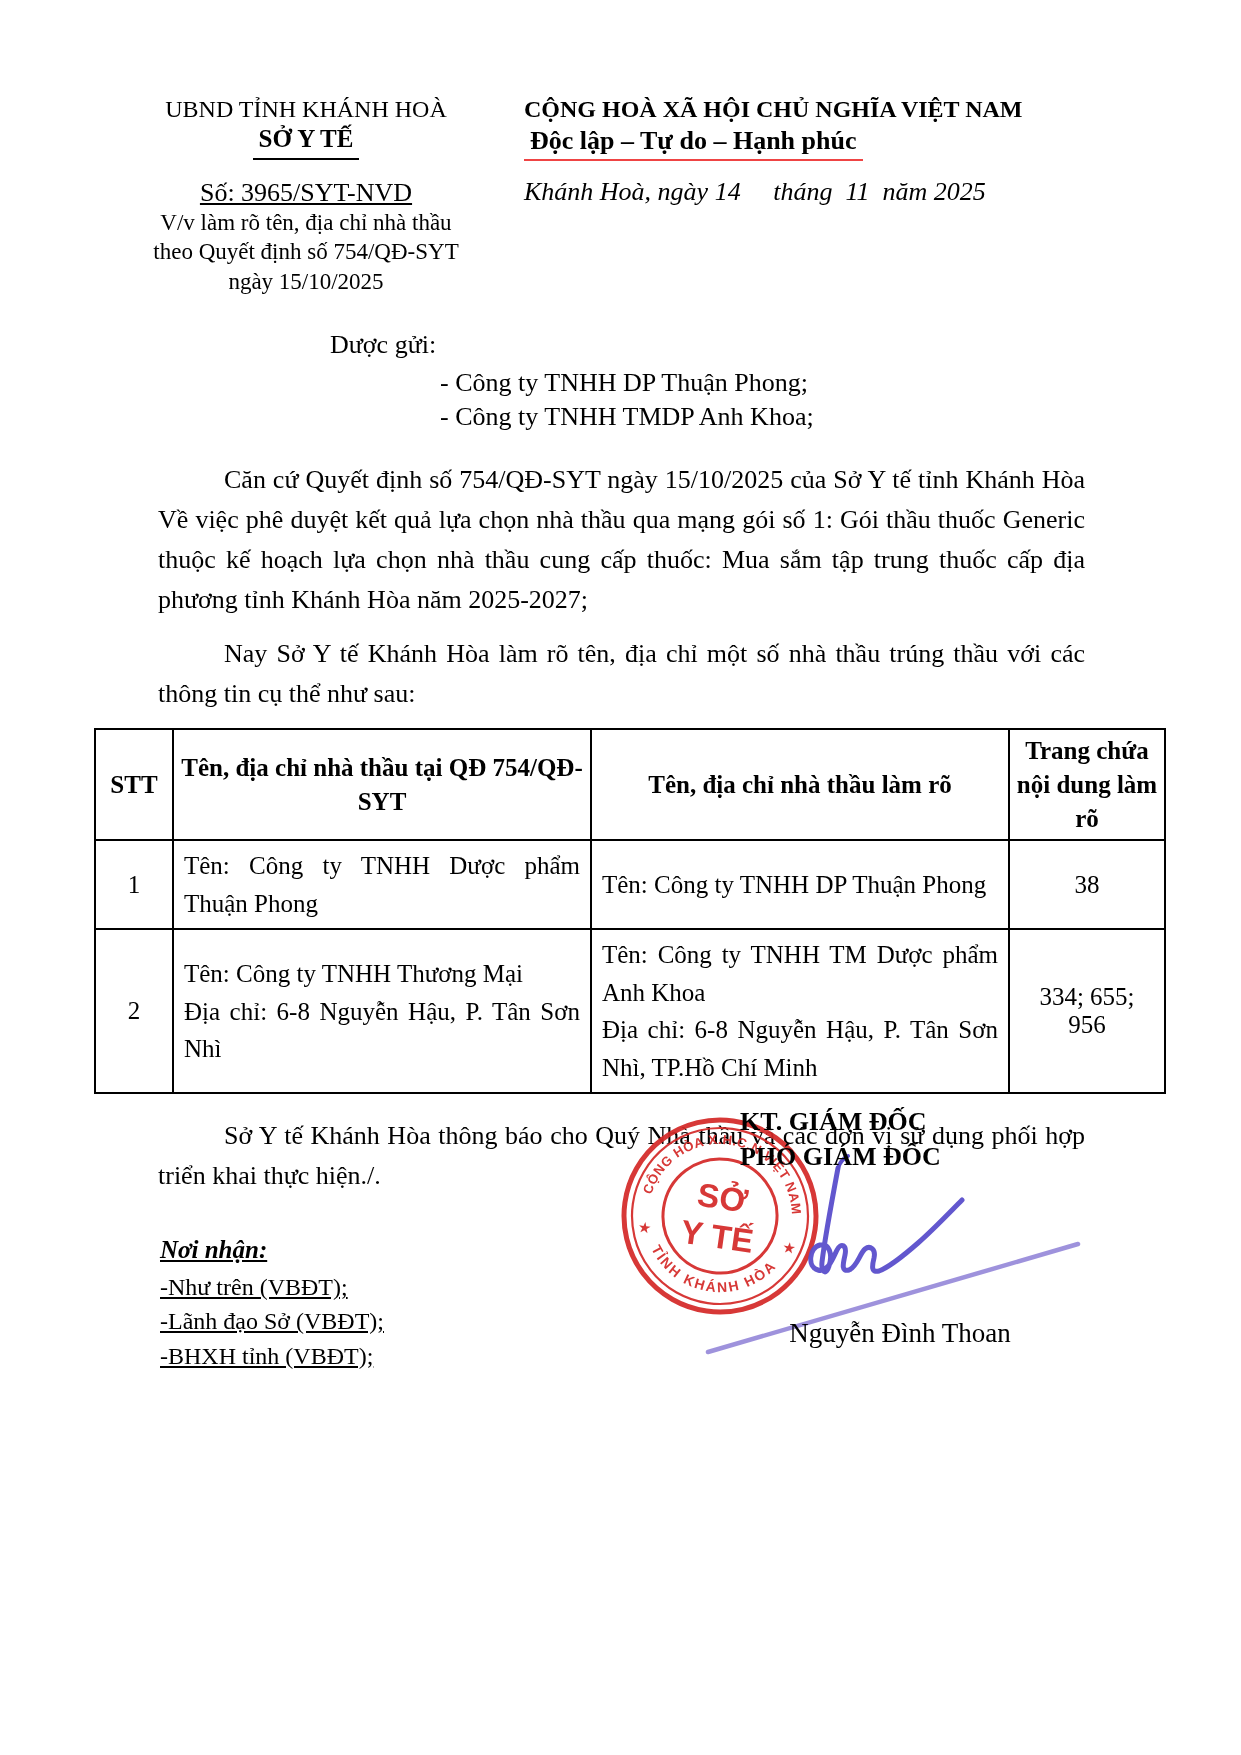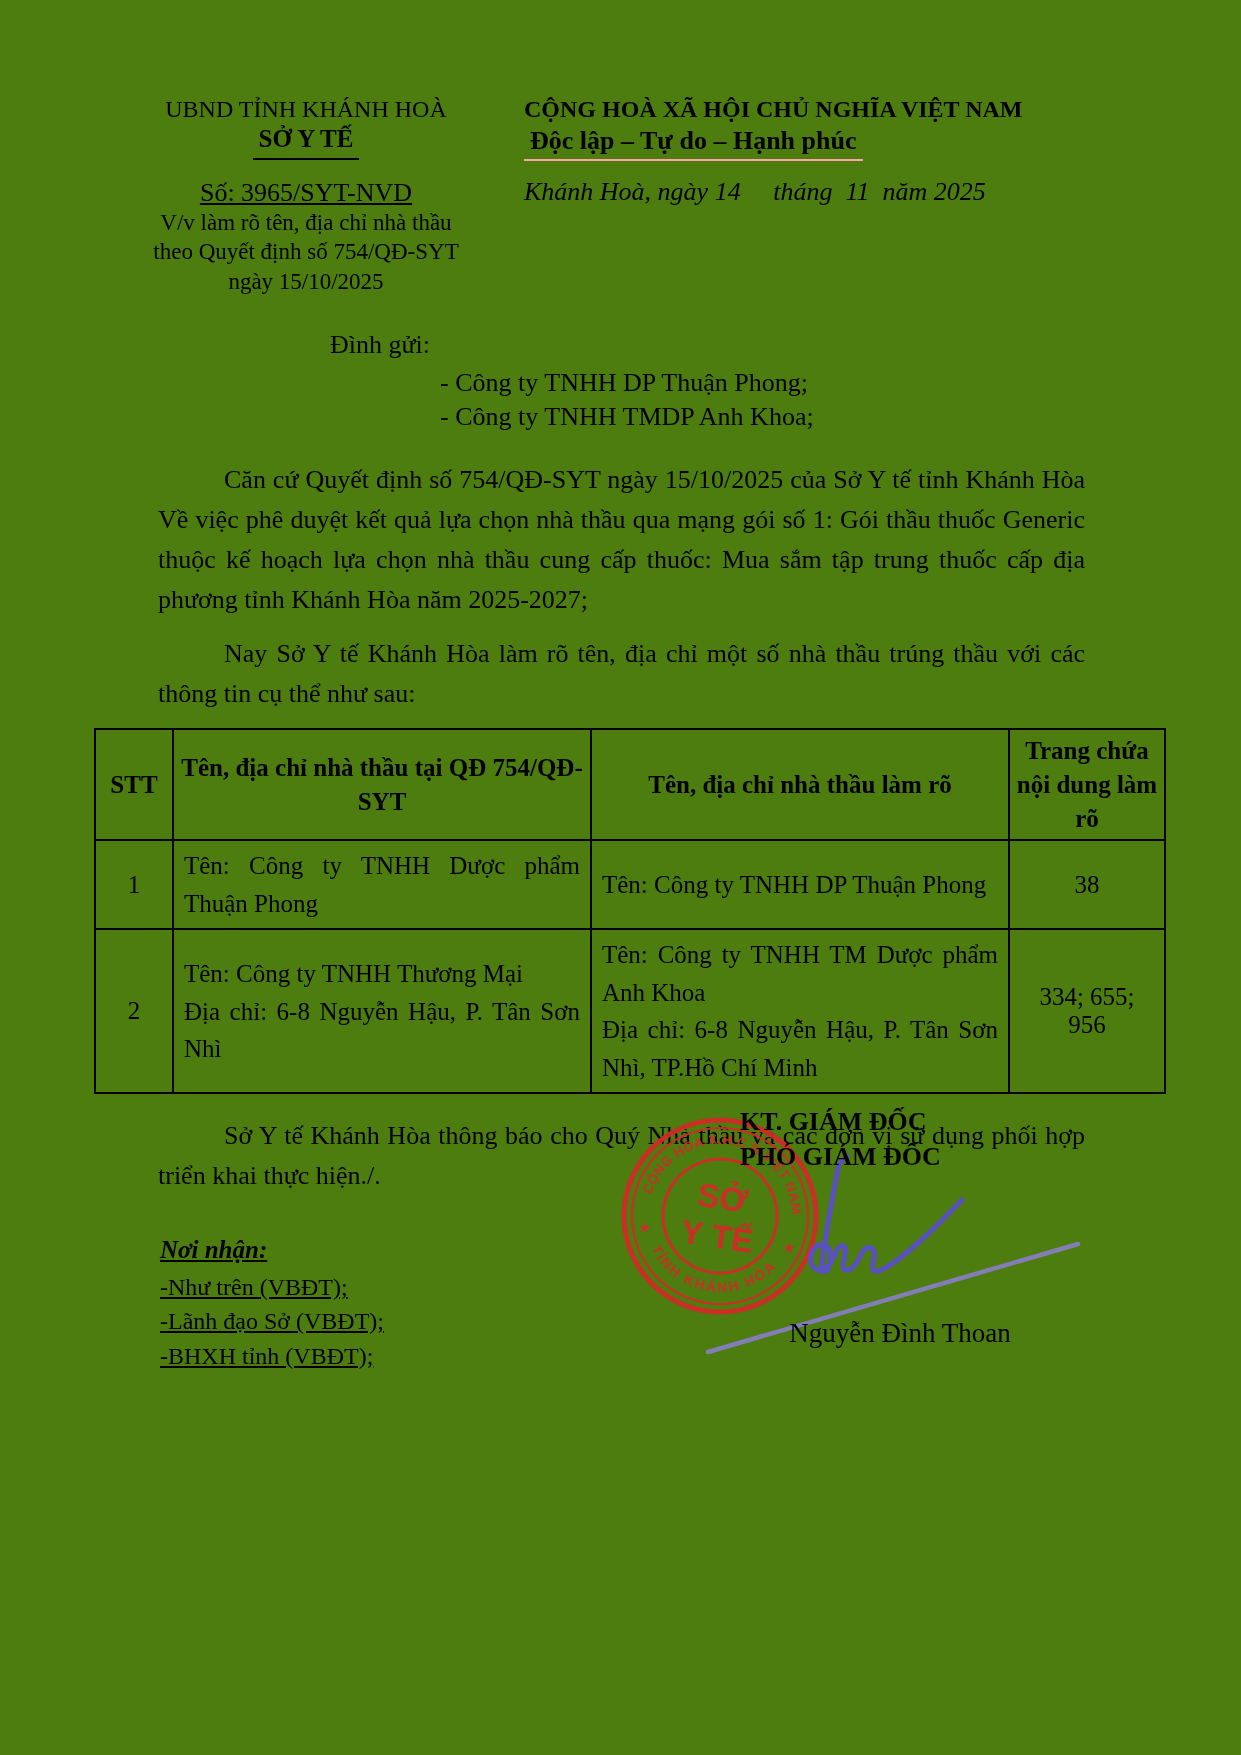--- a/index.html
+++ b/index.html
@@ -1,35 +1,35 @@
 <!DOCTYPE html>
 <html><head>
 <meta charset="utf-8">
 <style>
   html,body{margin:0;padding:0;background:#888;}
   .page{
     position:relative;
     width:1241px;height:1755px;
-    background:#4d7c0f;
+    background:#ffffff;
     font-family:"Liberation Serif","DejaVu Serif",serif;
     color:#000;
     overflow:hidden;
   }
   
   .header{display:flex;padding:96px 0 0 96px;}
   .hdr-left{width:420px;text-align:center;}
   .hdr-right{width:540px;margin-left:8px;}
   .hdr-left .l1{font-size:24px;}
   .hdr-left .l2{font-size:25px;font-weight:bold;margin-top:2px;}
   .rule{width:106px;border-top:2px solid #000;margin:5px auto 10px;}
   .hdr-left .num{font-size:26px;margin-top:18px;text-decoration:underline;}
   .hdr-left .sub{font-size:23px;line-height:1.28;}
   .hdr-right .r1{font-size:24px;font-weight:bold;}
   .hdr-right .r2{display:inline-block;font-size:26px;font-weight:bold;
-    border-bottom:2px solid #fca5a5;padding:0 6px 3px;margin-top:3px;}
+    border-bottom:2px solid #ef4444;padding:0 6px 3px;margin-top:3px;}
   .hdr-right .date{font-size:26px;font-style:italic;margin-top:16px;white-space:pre;}
   
   .content{padding:0 156px 0 158px;}
   .salutation{font-size:26px;margin:34px 0 0 172px;}
   .recipients{margin:6px 0 0 282px;font-size:26px;line-height:1.3;}
   .para{font-size:26px;line-height:1.54;text-align:justify;text-indent:66px;margin:0;}
   .para.p1{margin-top:26px;}
   .para.p2{margin-top:14px;}
   
   table.doc{border-collapse:collapse;width:1070px;margin:14px 0 0 -64px;
@@ -69,21 +69,21 @@
       <div class="sub">ngày 15/10/2025</div>
     </div>
     <div class="hdr-right">
       <div class="r1">CỘNG HOÀ XÃ HỘI CHỦ NGHĨA VIỆT NAM</div>
       <div><span class="r2">Độc lập – Tự do – Hạnh phúc</span></div>
       <div class="date">Khánh Hoà, ngày 14     tháng  11  năm 2025</div>
     </div>
   </div>
 
   <div class="content">
-    <div class="salutation">Đình gửi:</div>
+    <div class="salutation">Dược gửi:</div>
     <div class="recipients">
       <div>- Công ty TNHH DP Thuận Phong;</div>
       <div>- Công ty TNHH TMDP Anh Khoa;</div>
     </div>
 
     <p class="para p1">Căn cứ Quyết định số 754/QĐ-SYT ngày 15/10/2025 của Sở Y tế tỉnh Khánh Hòa Về việc phê duyệt kết quả lựa chọn nhà thầu qua mạng gói số 1: Gói thầu thuốc Generic thuộc kế hoạch lựa chọn nhà thầu cung cấp thuốc: Mua sắm tập trung thuốc cấp địa phương tỉnh Khánh Hòa năm 2025-2027;</p>
     <p class="para p2">Nay Sở Y tế Khánh Hòa làm rõ tên, địa chỉ một số nhà thầu trúng thầu với các thông tin cụ thể như sau:</p>
 
     <table class="doc">
       <colgroup>

